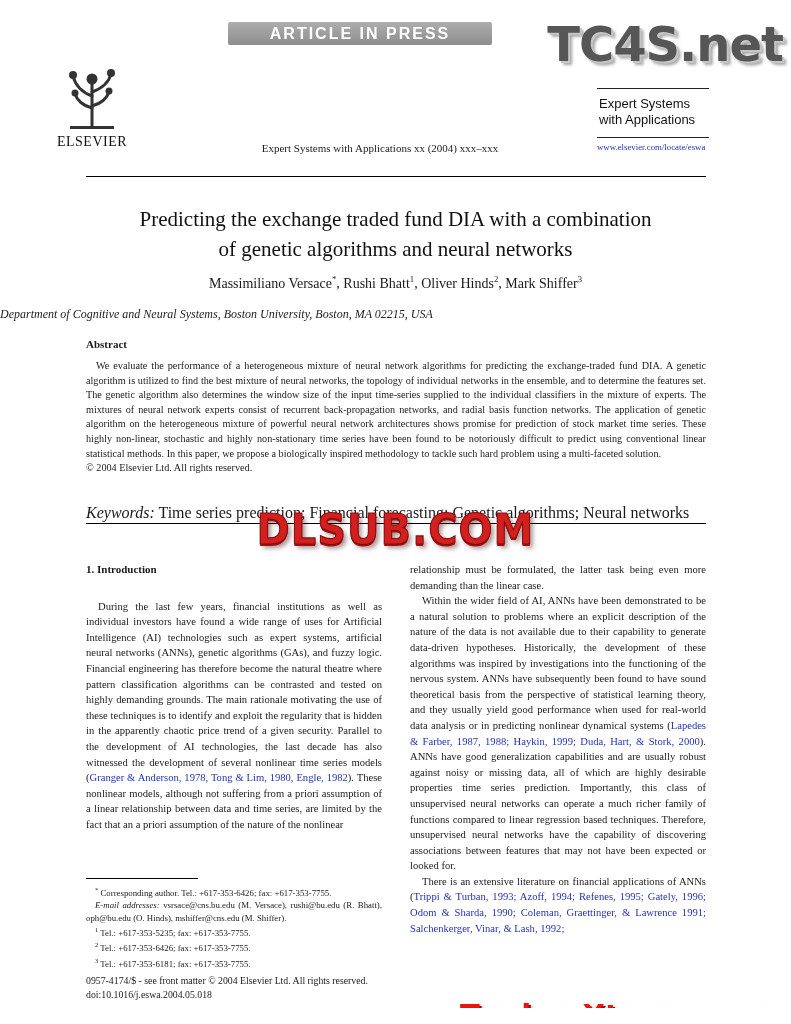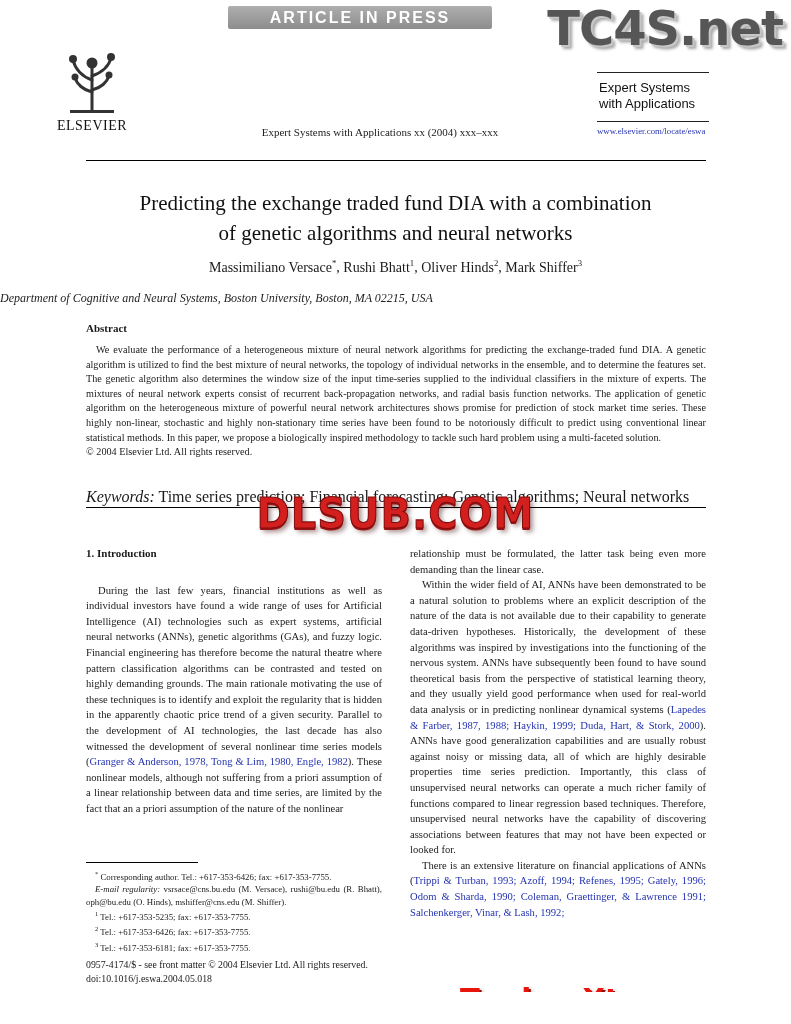--- a/index.html
+++ b/index.html
@@ -1,19 +1,19 @@
 <!DOCTYPE html>
 <html><head>
 <meta charset="utf-8">
 <title>Article Page</title>
 <style>
   * { margin:0; padding:0; box-sizing:border-box; }
   html,body { background:#ffffff; }
   .page {
-    position:relative; width:791px; height:992px; margin:0 auto;
+    position:relative; width:791px; height:992px; margin:16px auto;
     background:#ffffff; overflow:hidden;
     font-family:"Liberation Serif","DejaVu Serif",serif; color:#1a1a1a;
   }
 
   
   .banner {
     position:absolute; left:228px; top:6px; width:264px; height:23px;
     background:linear-gradient(180deg,#aeaeae,#8d8d8d);
     border-radius:2px; display:flex; align-items:center; justify-content:center;
   }
@@ -184,21 +184,21 @@
 
   <div class="col col-right">
     <p><span>relationship must be formulated, the latter task being even more demanding than the linear case.</span></p>
     <p class="indent"><span>Within the wider field of AI, ANNs have been demonstrated to be a natural solution to problems where an explicit description of the nature of the data is not available due to their capability to generate data-driven hypotheses. Historically, the development of these algorithms was inspired by investigations into the functioning of the nervous system. ANNs have subsequently been found to have sound theoretical basis from the perspective of statistical learning theory, and they usually yield good performance when used for real-world data analysis or in predicting nonlinear dynamical systems (</span><span class="cite">Lapedes &amp; Farber, 1987, 1988; Haykin, 1999; Duda, Hart, &amp; Stork, 2000</span><span>). ANNs have good generalization capabilities and are usually robust against noisy or missing data, all of which are highly desirable properties time series prediction. Importantly, this class of unsupervised neural networks can operate a much richer family of functions compared to linear regression based techniques. Therefore, unsupervised neural networks have the capability of discovering associations between features that may not have been expected or looked for.</span></p>
     <p class="indent"><span>There is an extensive literature on financial applications of ANNs (</span><span class="cite">Trippi &amp; Turban, 1993; Azoff, 1994; Refenes, 1995; Gately, 1996; Odom &amp; Sharda, 1990; Coleman, Graettinger, &amp; Lawrence 1991; Salchenkerger, Vinar, &amp; Lash, 1992;</span></p>
   </div>
 
   <div class="footnotes">
     <div class="fn-rule"></div>
     <p class="fn"><sup>*</sup><span> Corresponding author. Tel.: +617-353-6426; fax: +617-353-7755.</span></p>
-    <p class="fn"><em>E-mail regularity:</em><span> vsrsace@cns.bu.edu (M. Versace), rushi@bu.edu (R. Bhatt), oph@bu.edu (O. Hinds), mshiffer@cns.edu (M. Shiffer).</span></p>
+    <p class="fn"><em>E-mail addresses:</em><span> vsrsace@cns.bu.edu (M. Versace), rushi@bu.edu (R. Bhatt), oph@bu.edu (O. Hinds), mshiffer@cns.edu (M. Shiffer).</span></p>
     <p class="fn"><sup>1</sup><span> Tel.: +617-353-5235; fax: +617-353-7755.</span></p>
     <p class="fn"><sup>2</sup><span> Tel.: +617-353-6426; fax: +617-353-7755.</span></p>
     <p class="fn"><sup>3</sup><span> Tel.: +617-353-6181; fax: +617-353-7755.</span></p>
   </div>
 
   <div class="footer">
     <div>0957-4174/$ - see front matter © 2004 Elsevier Ltd. All rights reserved.</div>
     <div>doi:10.1016/j.eswa.2004.05.018</div>
   </div>
 

